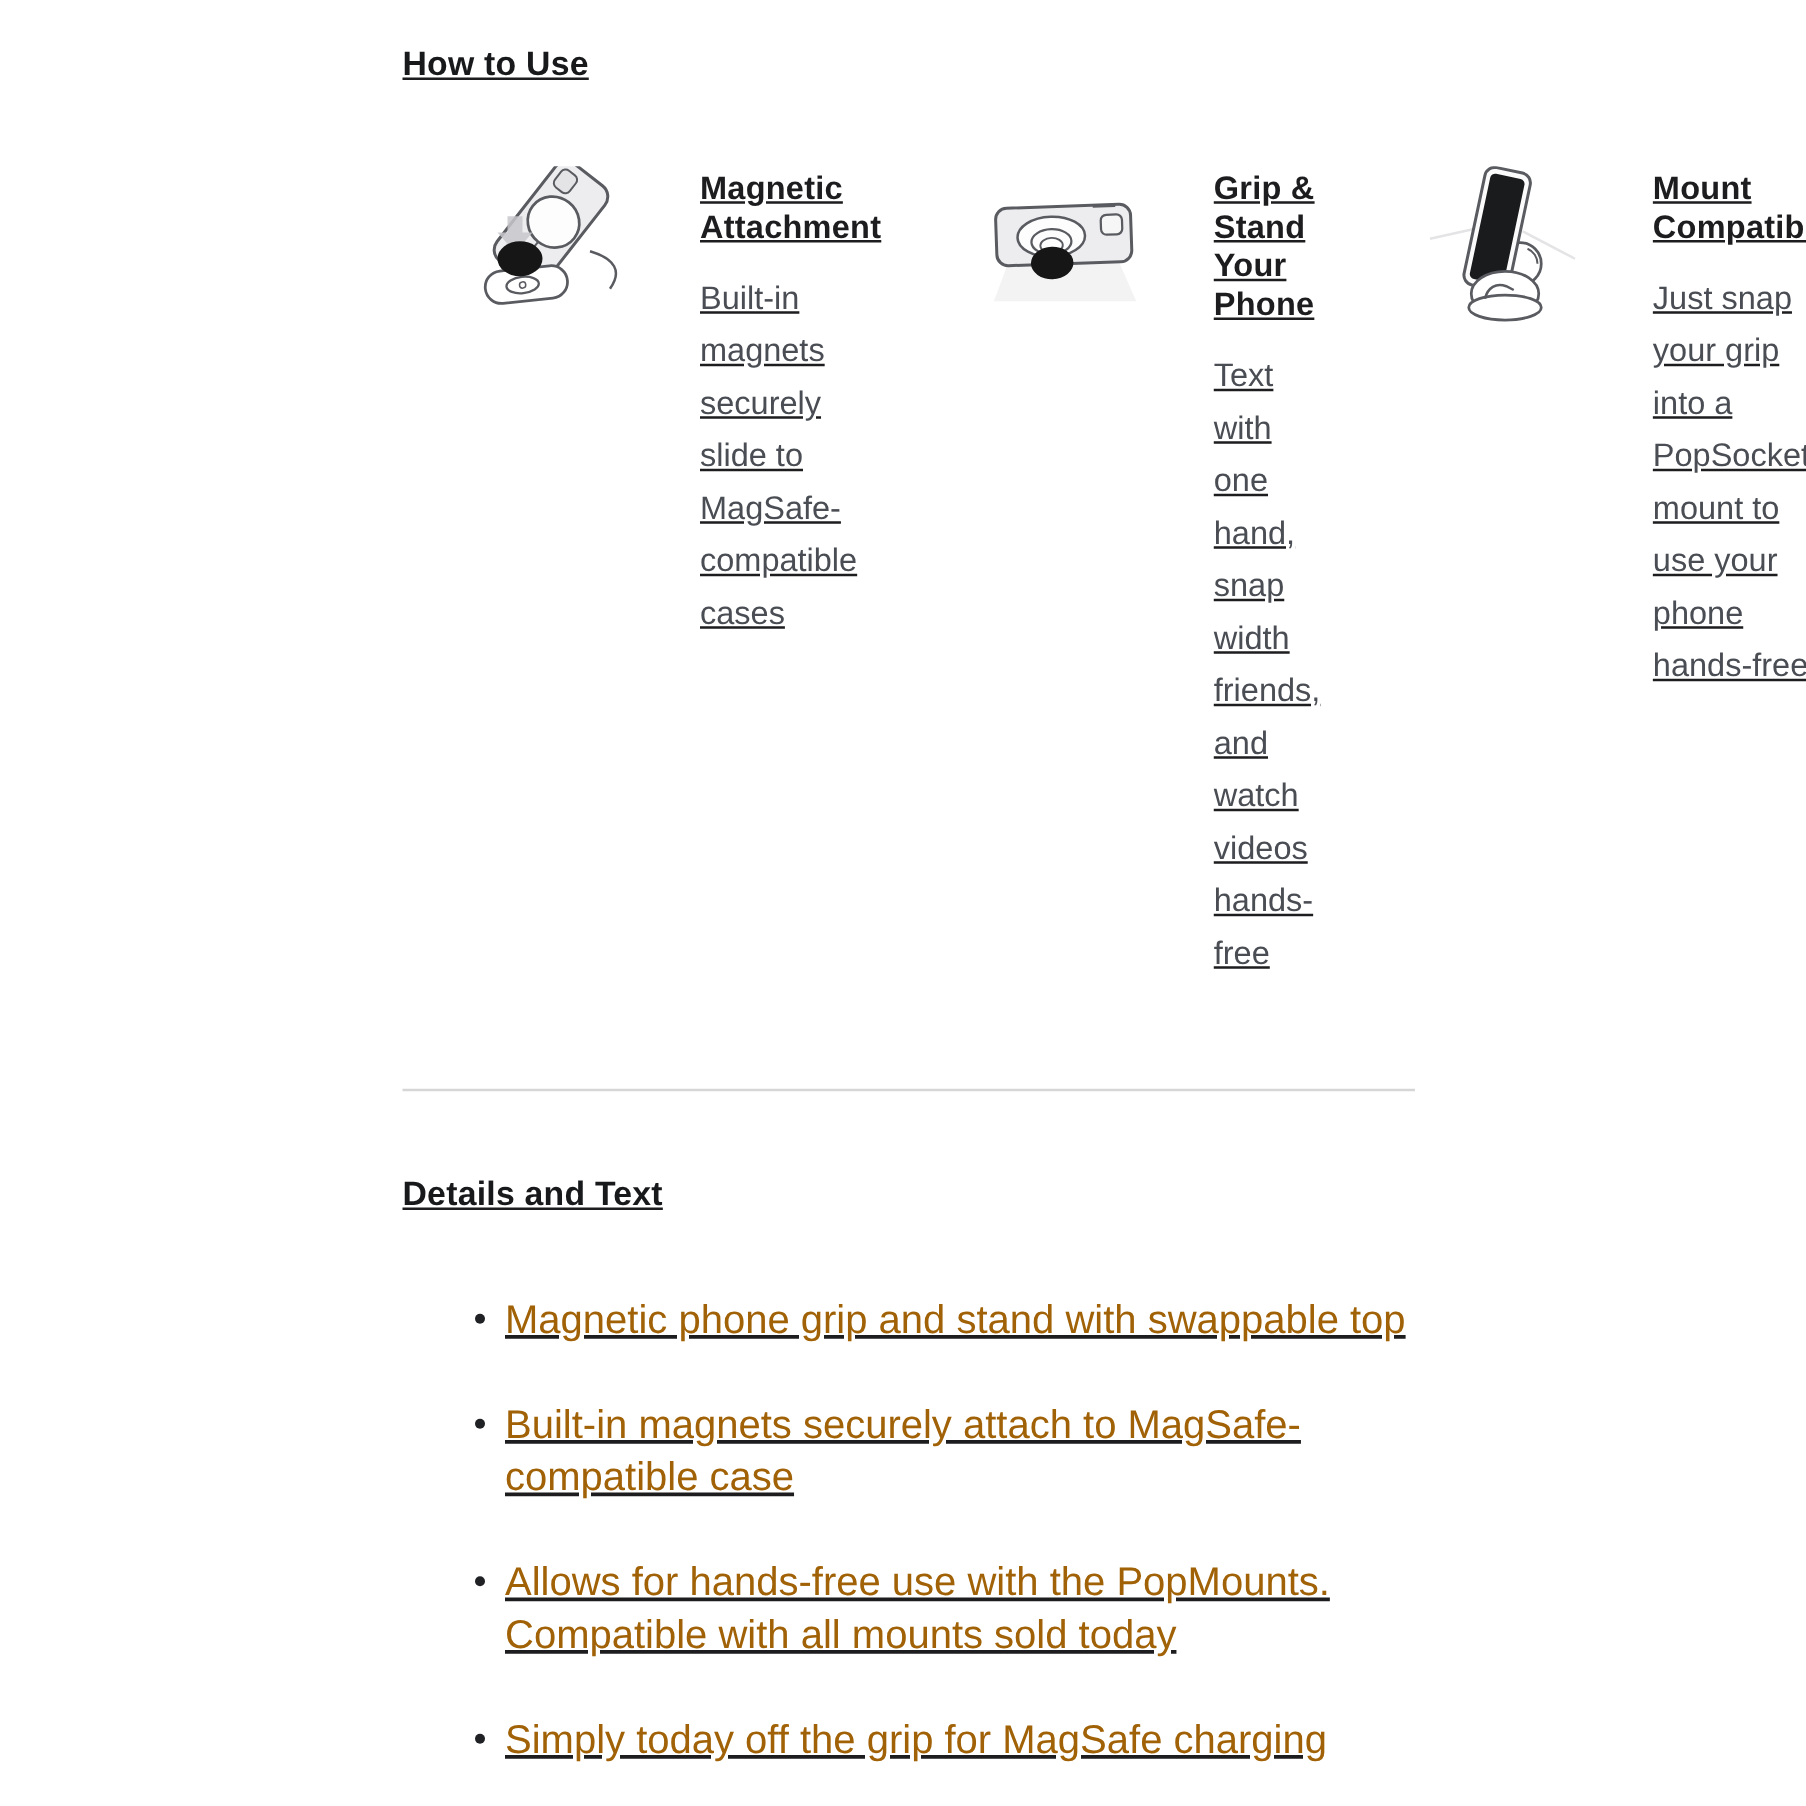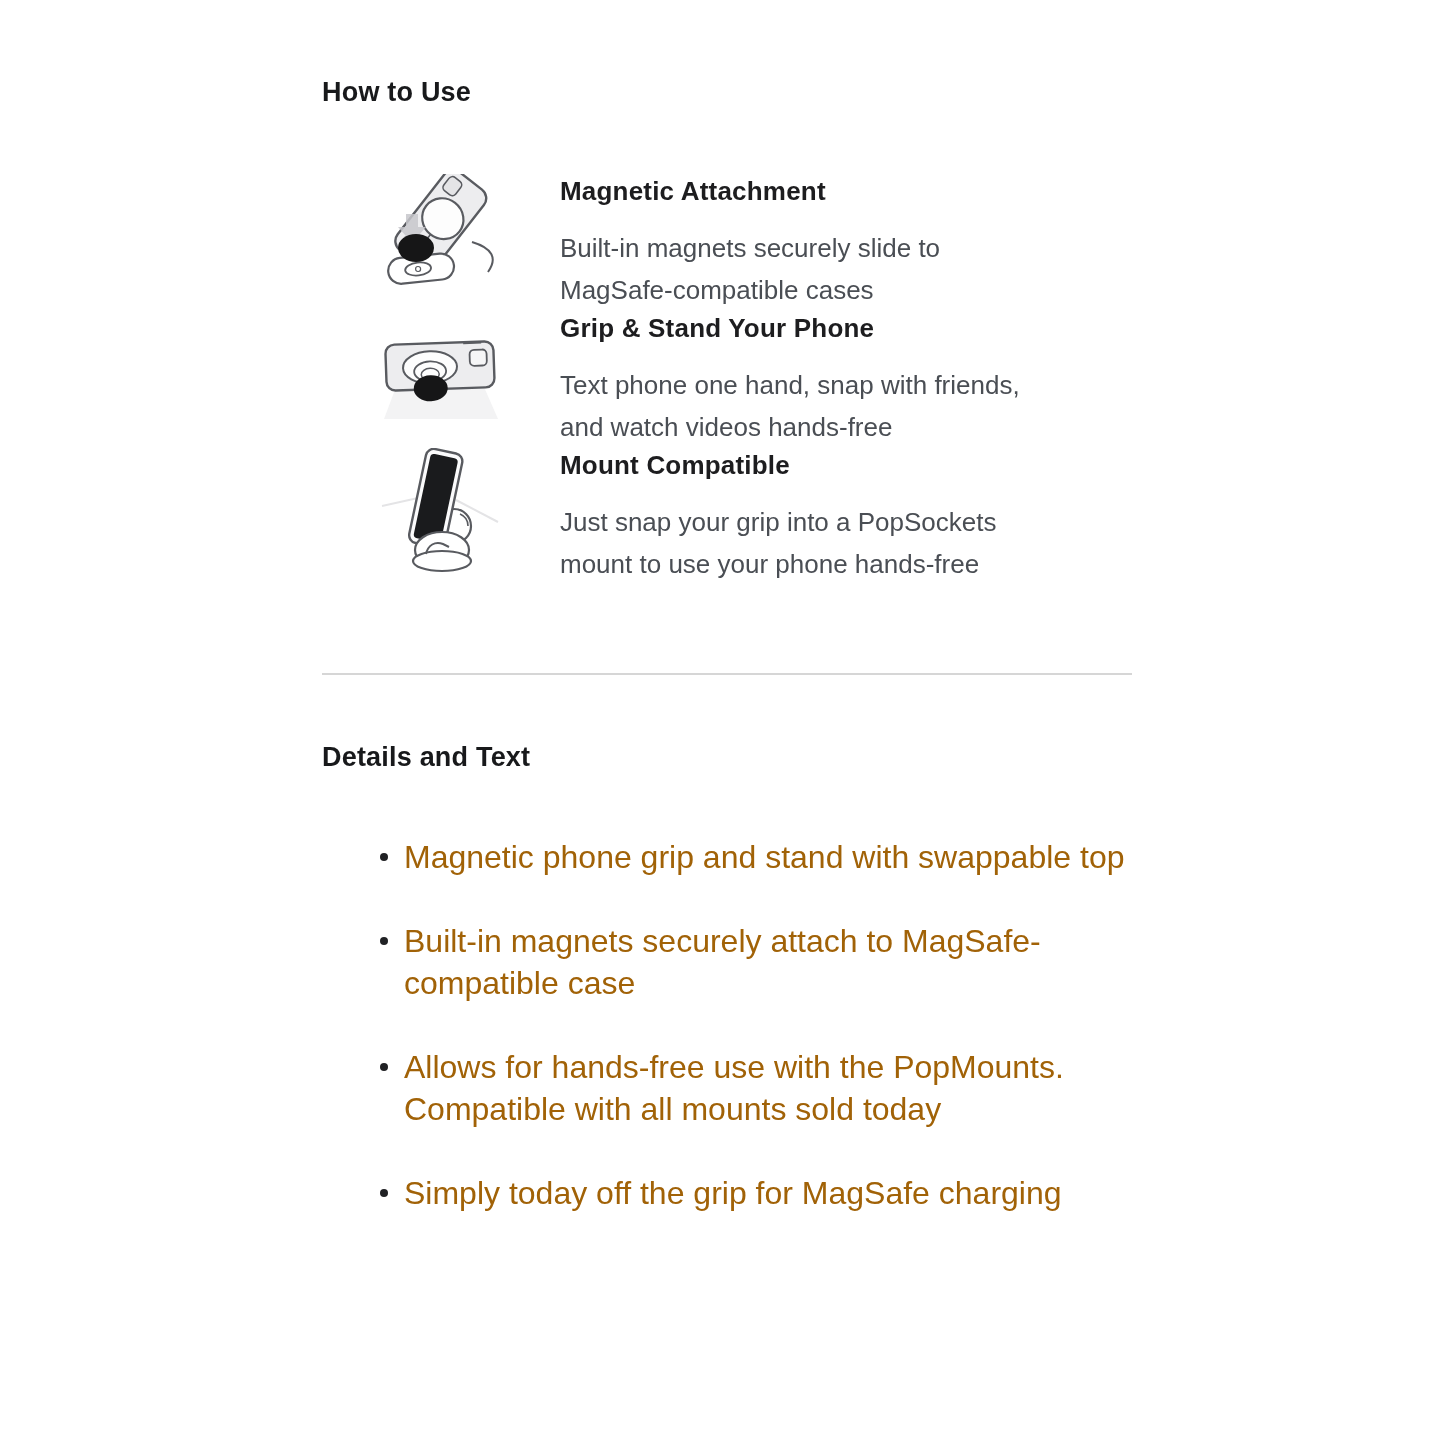--- a/index.html
+++ b/index.html
@@ -8,35 +8,37 @@
     width: 1445px;
     height: 1445px;
     background: #ffffff;
     font-family: "Liberation Sans", sans-serif;
     color: #1d1d1f;
     overflow: hidden;
   }
   .content {
     margin-left: 322px;
     width: 810px;
-    padding-top: 76px;
+    padding-top: 35px;
+    text-decoration: underline;
   }
   h2.section-heading {
     font-size: 27px;
     line-height: 33px;
     font-weight: 700;
     color: #18191b;
     margin: 0;
     letter-spacing: 0.2px;
   }
   
   .features {
     margin-top: 65px;
     display: flex;
-    flex-direction: column;
+    flex-direction: row;
+    gap: 28px;
   }
   .feature { display: flex; align-items: flex-start; }
   .icon-box {
     width: 120px;
     flex: none;
     margin-left: 58px;
     margin-right: 60px;
   }
   .icon-box svg { display: block; }
   .icon2-box { margin-top: 16px; }
@@ -147,21 +149,21 @@
             <rect x="90" y="24" width="17" height="16" rx="4.5" fill="#f6f6f7" stroke="#595b60" stroke-width="1.8"></rect>
             <ellipse cx="50" cy="40" rx="27" ry="16" class="white-fill" stroke-width="2"></ellipse>
             <ellipse cx="50" cy="44" rx="16" ry="10" class="white-fill" stroke-width="1.8"></ellipse>
             <ellipse cx="50" cy="47" rx="9" ry="6" class="ln" stroke-width="1.5"></ellipse>
             <ellipse cx="50" cy="61" rx="17" ry="13" fill="#161617"></ellipse>
           </g>
         </svg>
       </div>
       <div class="feature-text">
         <h3>Grip &amp; Stand Your Phone</h3>
-        <p>Text phone one hand, snap with friends,
+        <p>Text with one hand, snap width friends,
 and watch videos hands-free</p>
       </div>
     </div>
 
     <div class="feature">
       <div class="icon-box">
         <svg width="120" height="128" viewBox="0 0 120 128" aria-hidden="true">
 
           <path d="M2 58 L38 50" stroke="#e4e4e6" stroke-width="2" fill="none"></path>
           <path d="M76 52 L118 74" stroke="#e4e4e6" stroke-width="2" fill="none"></path>

